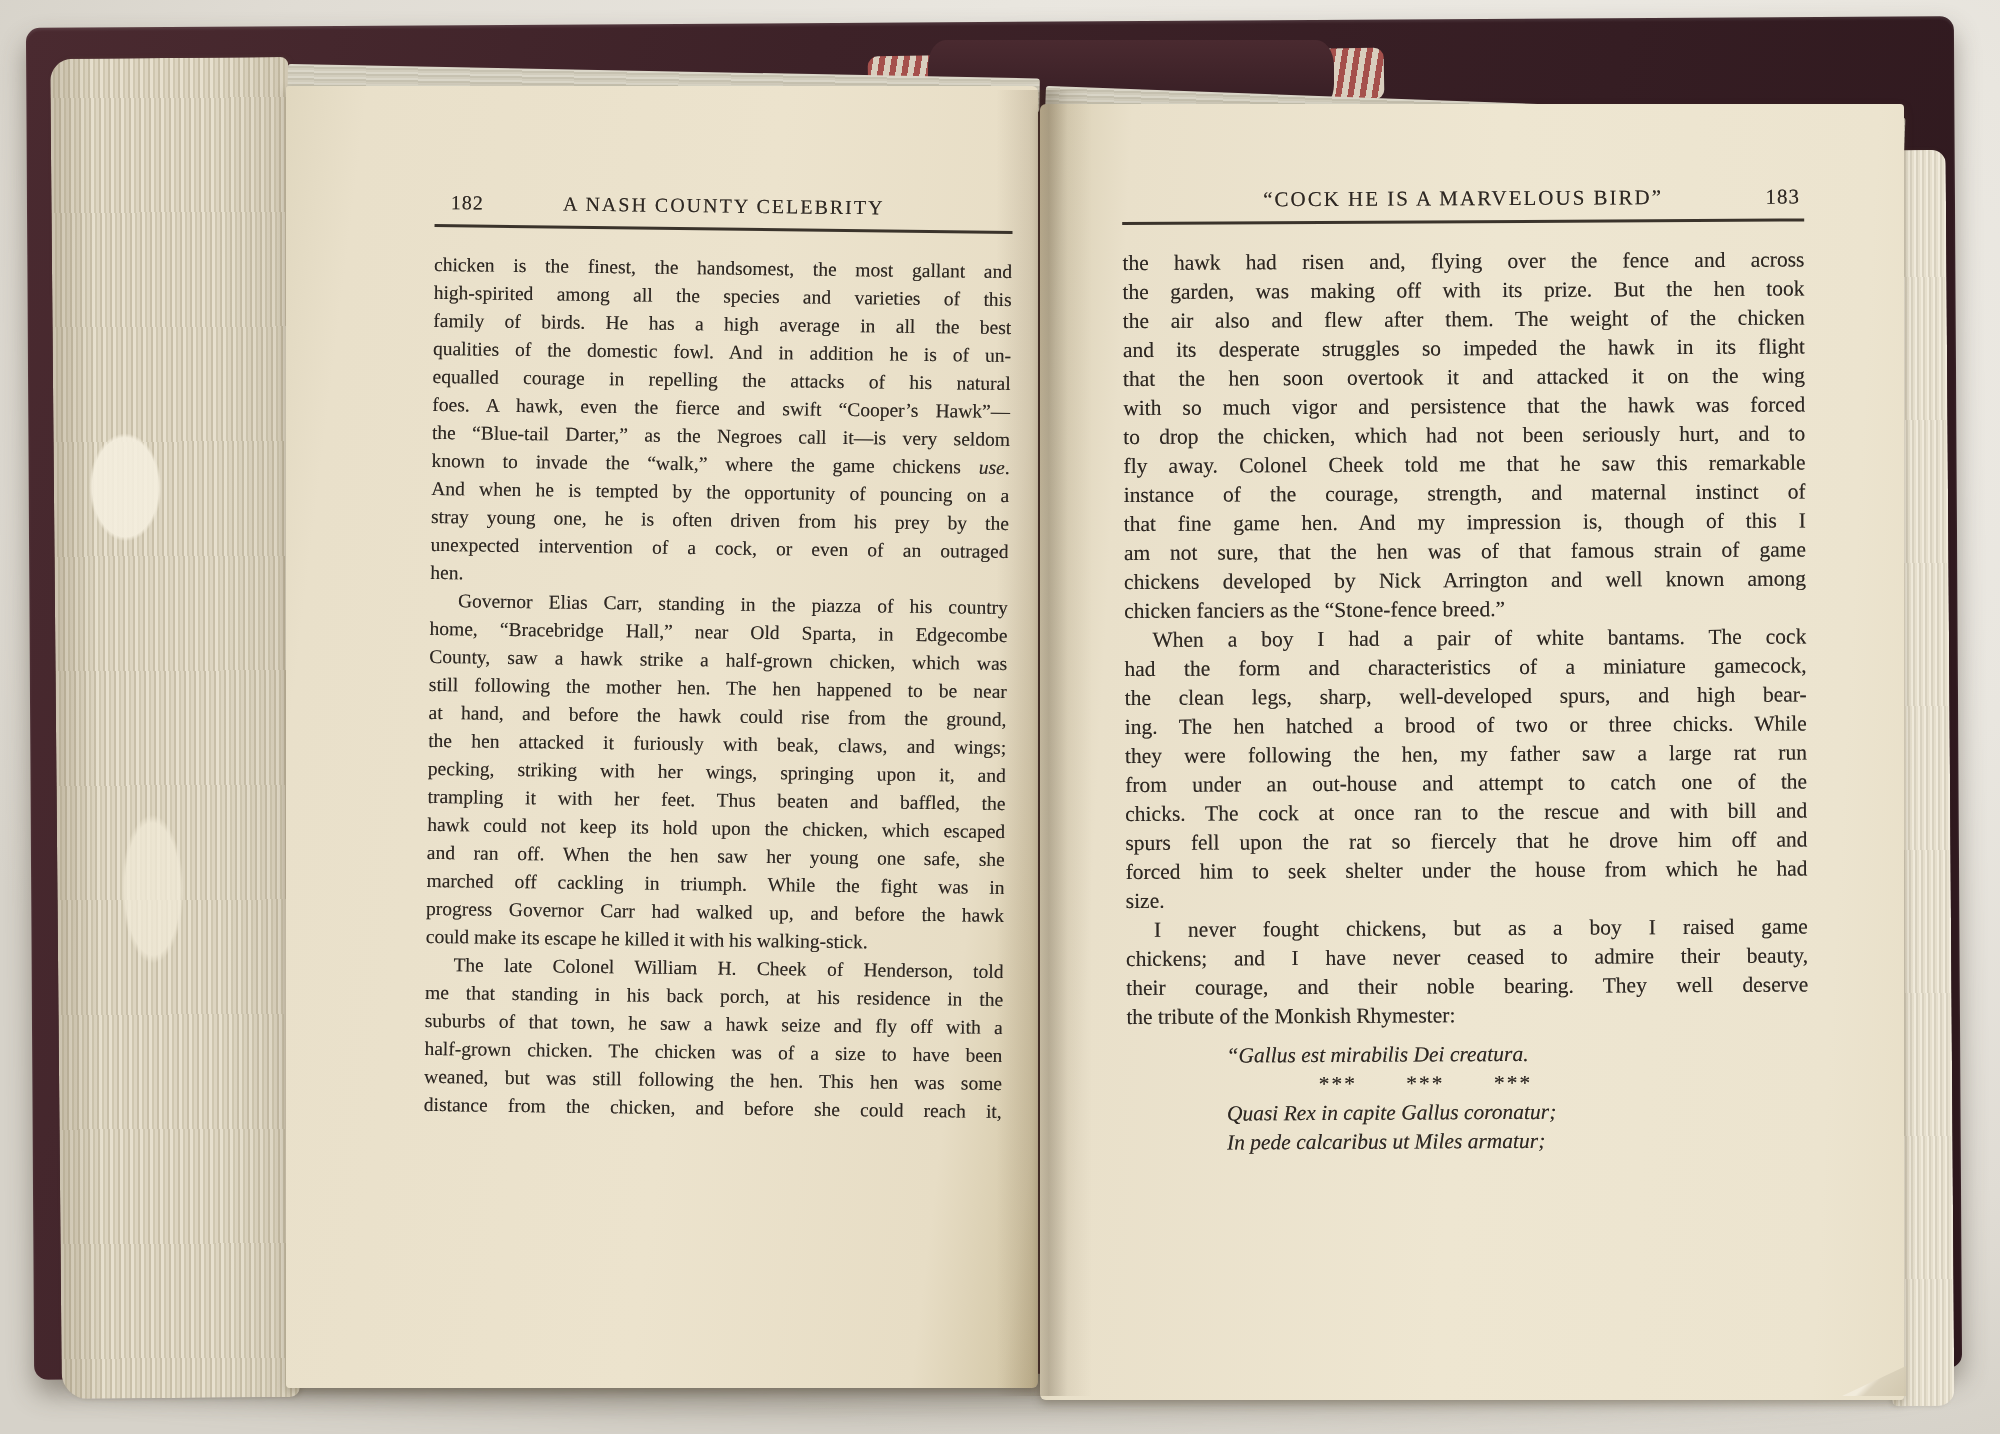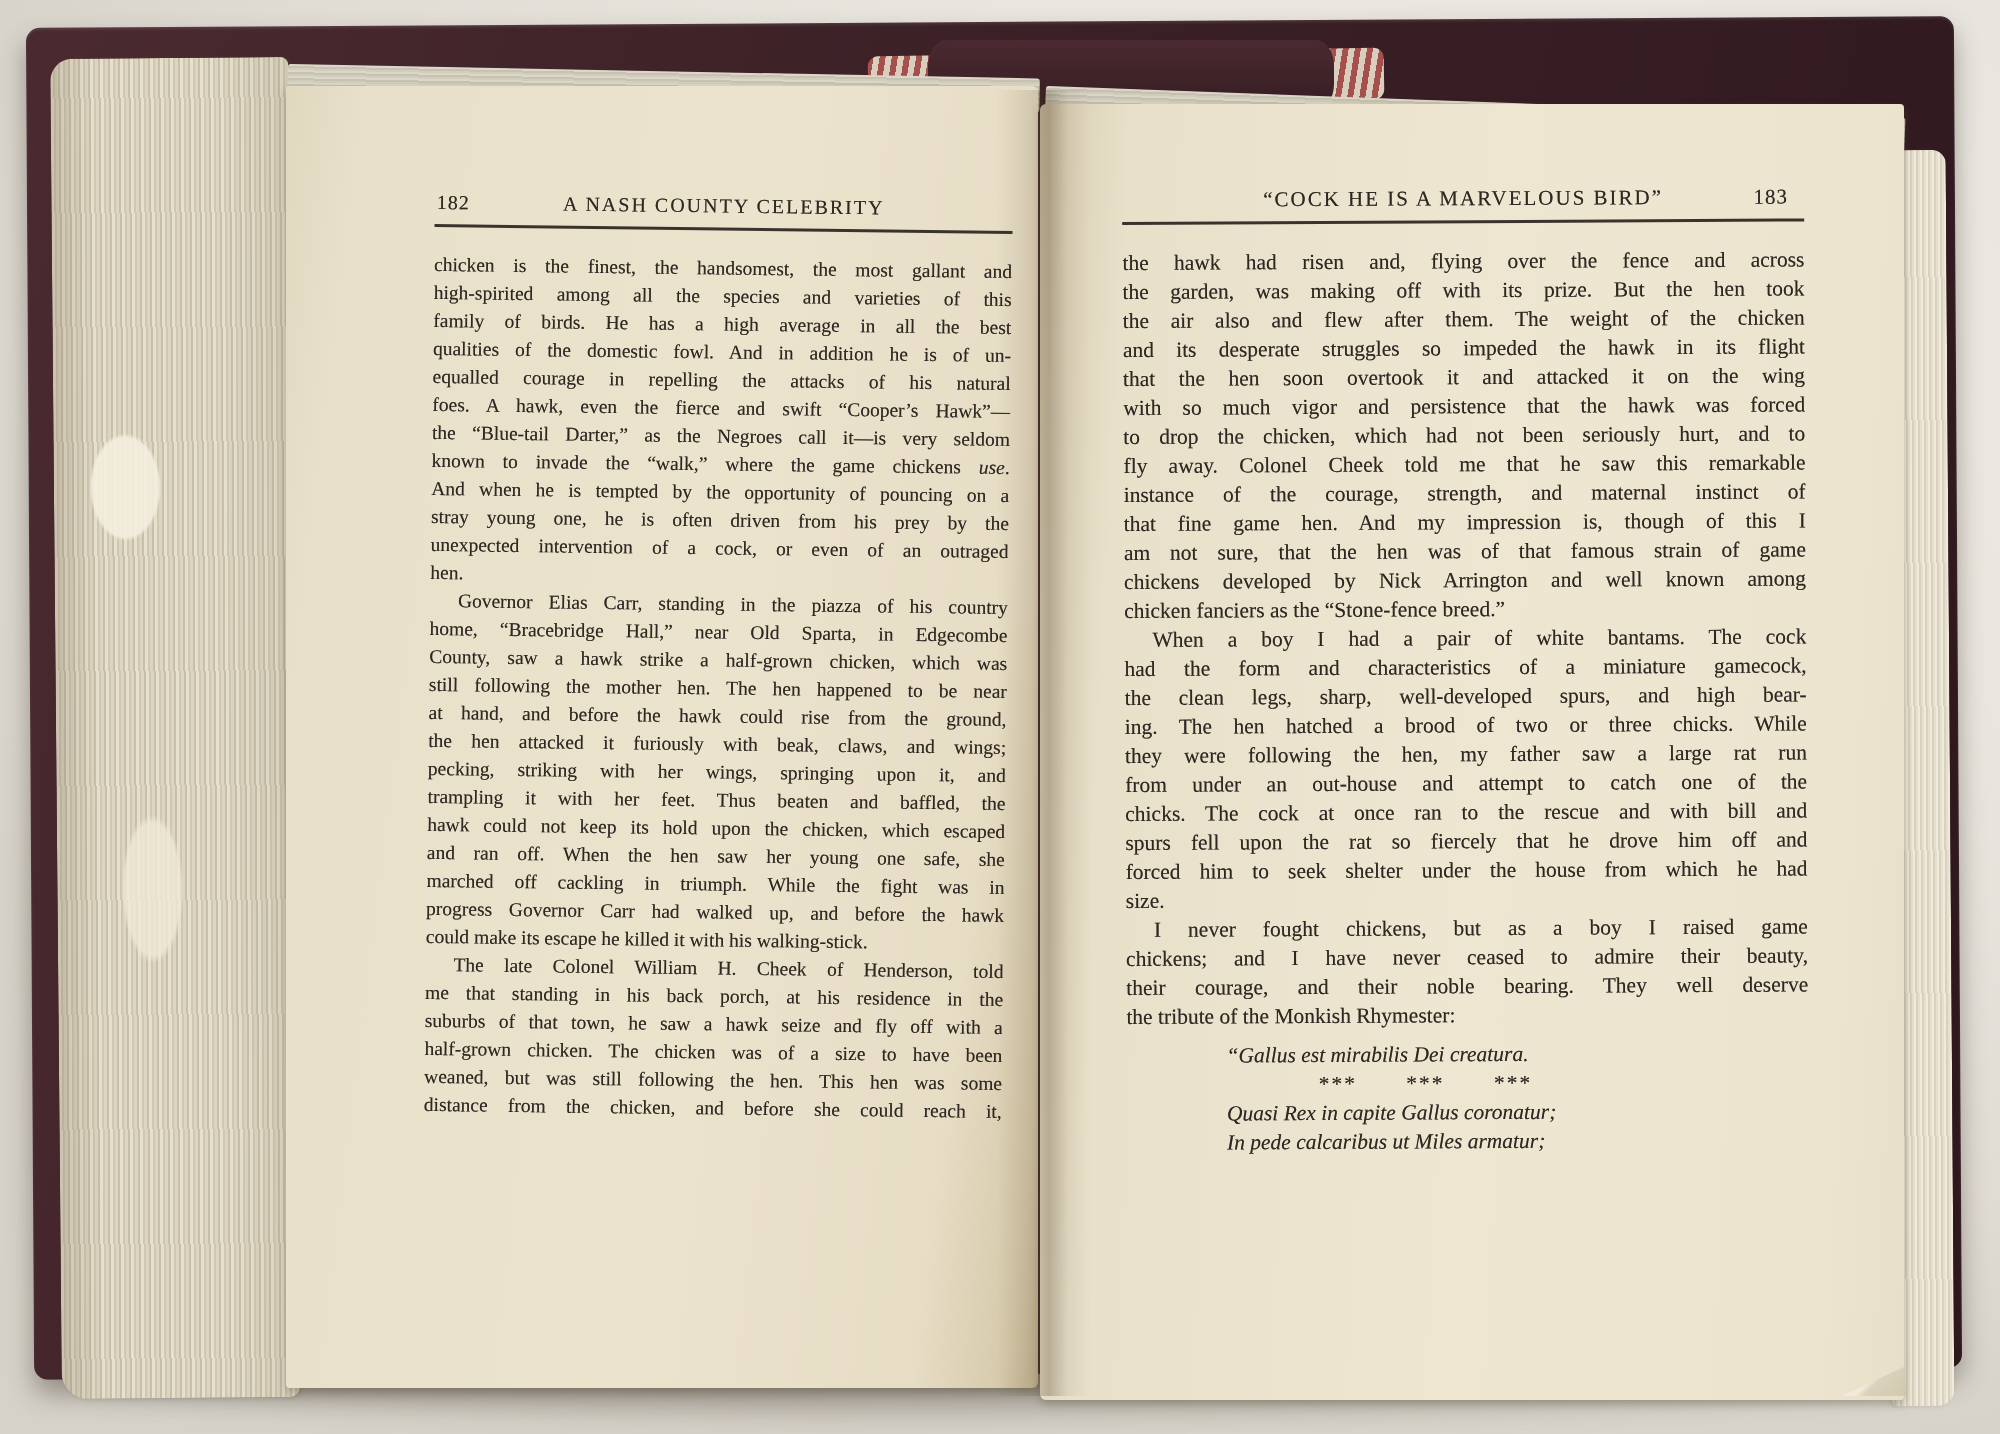--- a/index.html
+++ b/index.html
@@ -48,22 +48,22 @@
          background:linear-gradient(135deg,#f2ecdd 0 45%,#d9d0ba 55%,#cfc5ac 100%);
          clip-path:polygon(0 100%,100% 0,100% 100%);opacity:.9;}
 
   
   .text-block{position:absolute;color:#2e2823;text-shadow:0 0 .3px rgba(46,40,35,.55);}
   .text-left{left:435px;top:188px;width:578px;font-size:19.5px;line-height:28px;transform:rotate(0.7deg);transform-origin:0 0;}
   .text-right{left:1122px;top:186px;width:682px;font-size:21.5px;line-height:29px;transform:rotate(-0.3deg);transform-origin:0 0;}
   .running-head{position:relative;height:30px;border-bottom:3px solid #3a332b;letter-spacing:2px;
          font-size:20px;text-align:center;padding-bottom:6px;}
   .text-right .running-head{font-size:21px;}
-  .pagenum-left{position:absolute;left:2px;top:0;letter-spacing:1px;}
-  .pagenum-right{position:absolute;right:16px;top:0;letter-spacing:1px;}
+  .pagenum-left{position:absolute;left:16px;top:0;letter-spacing:1px;}
+  .pagenum-right{position:absolute;right:4px;top:0;letter-spacing:1px;}
   .body-text{margin-top:24px;}
   .para{margin:0;}
   .ln{text-align:justify;text-align-last:justify;overflow:hidden;white-space:normal;}
   .text-left .ln{height:28px;}
   .text-right .ln{height:29px;}
   .ln.end{text-align-last:left;}
   .ln.ind{text-indent:28px;}
   .verse{margin-top:10px;margin-left:100px;}
   .verse .ln{text-align:left;text-align-last:left;font-style:italic;height:29px;}
   .verse .ln.stars{font-style:normal;padding-left:92px;word-spacing:42px;letter-spacing:2px;}

